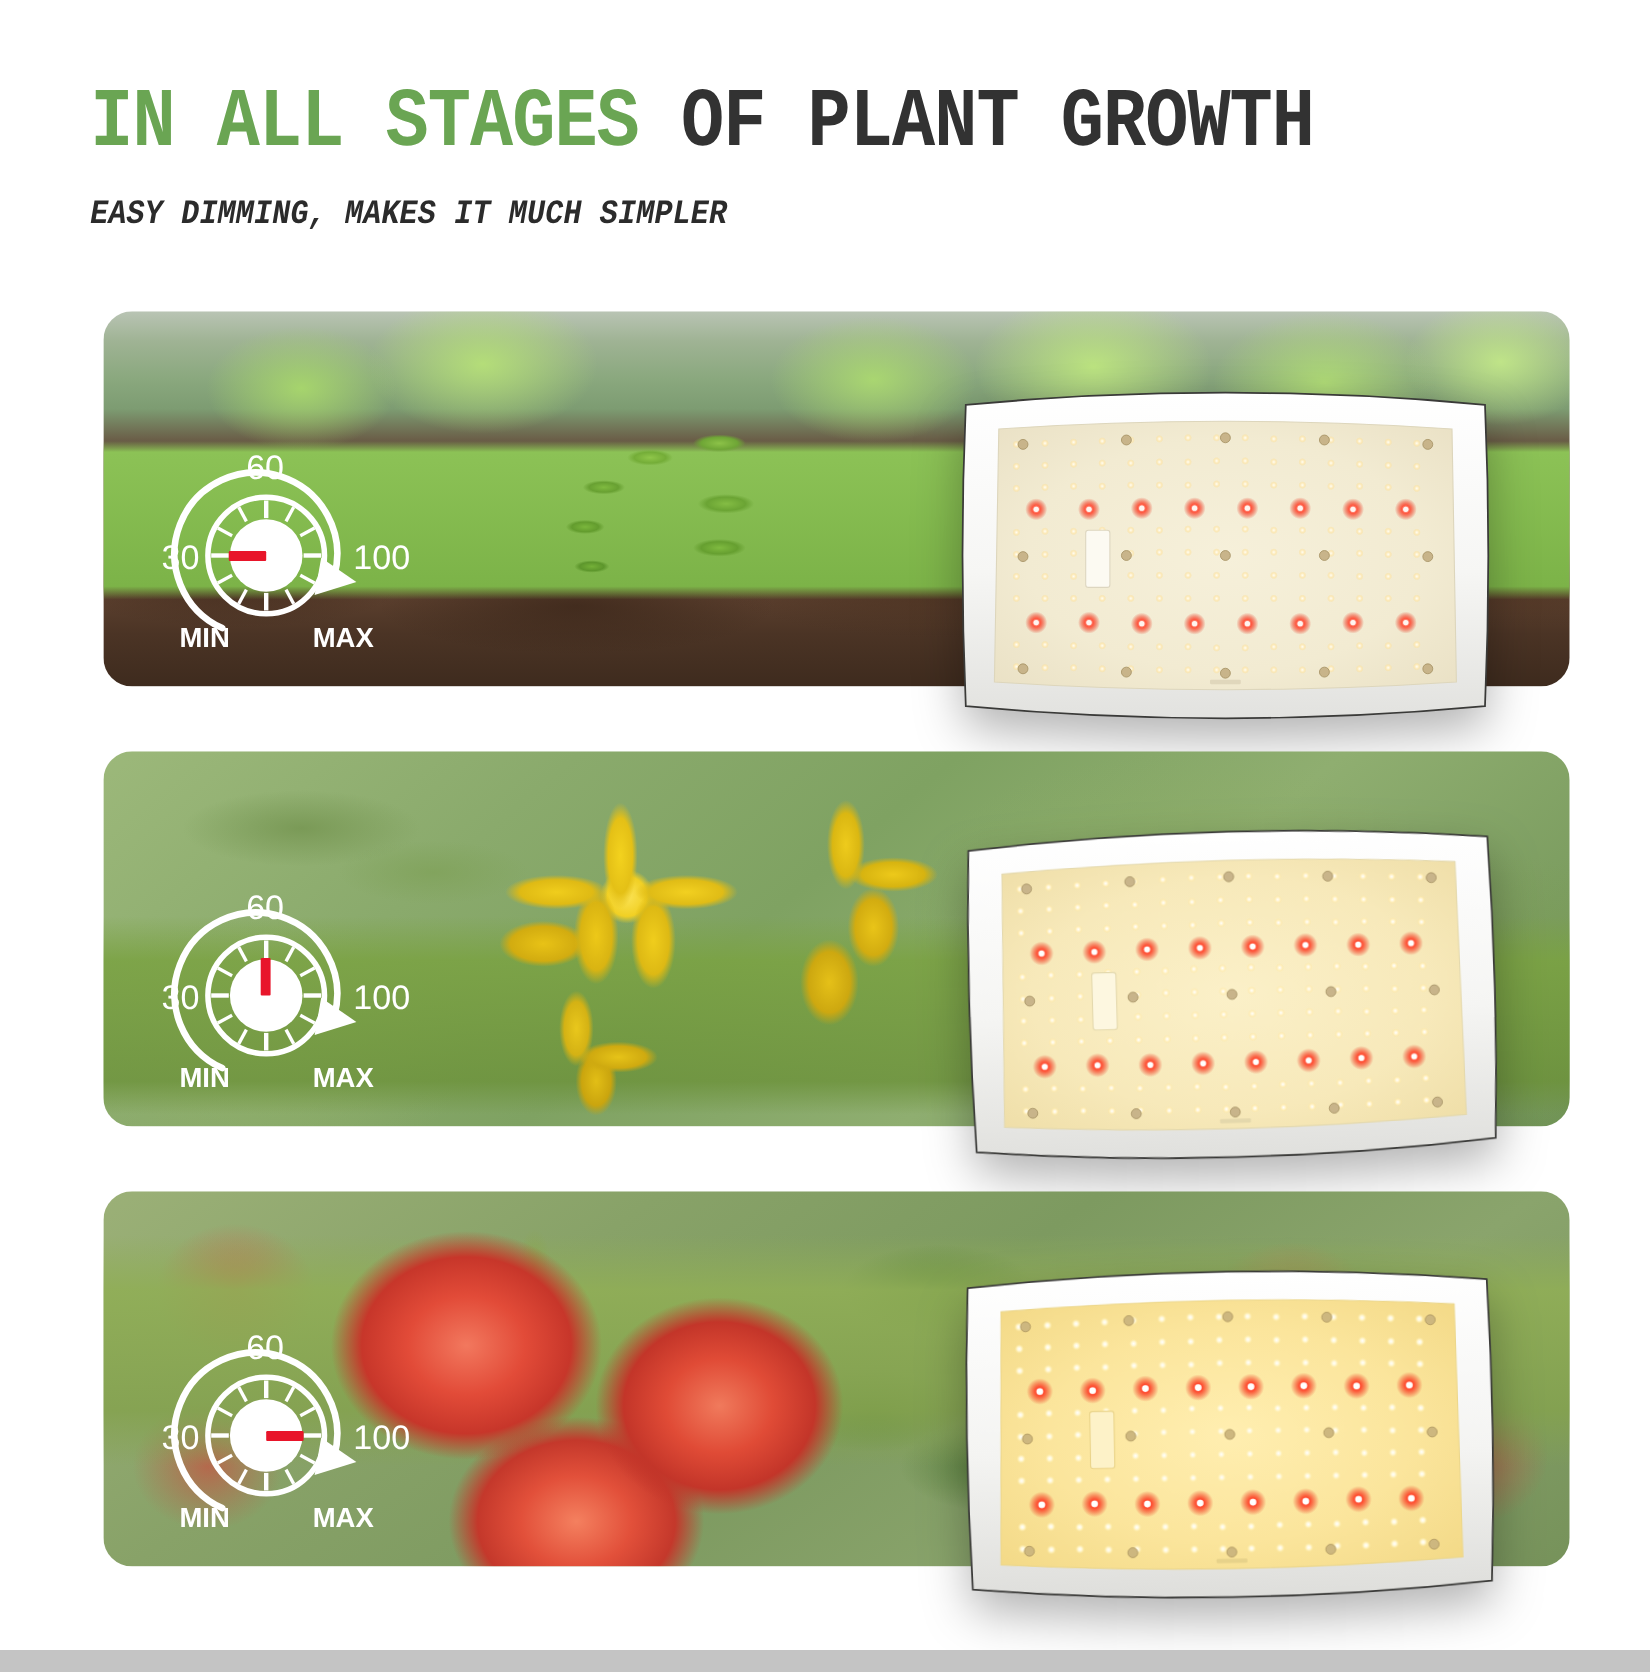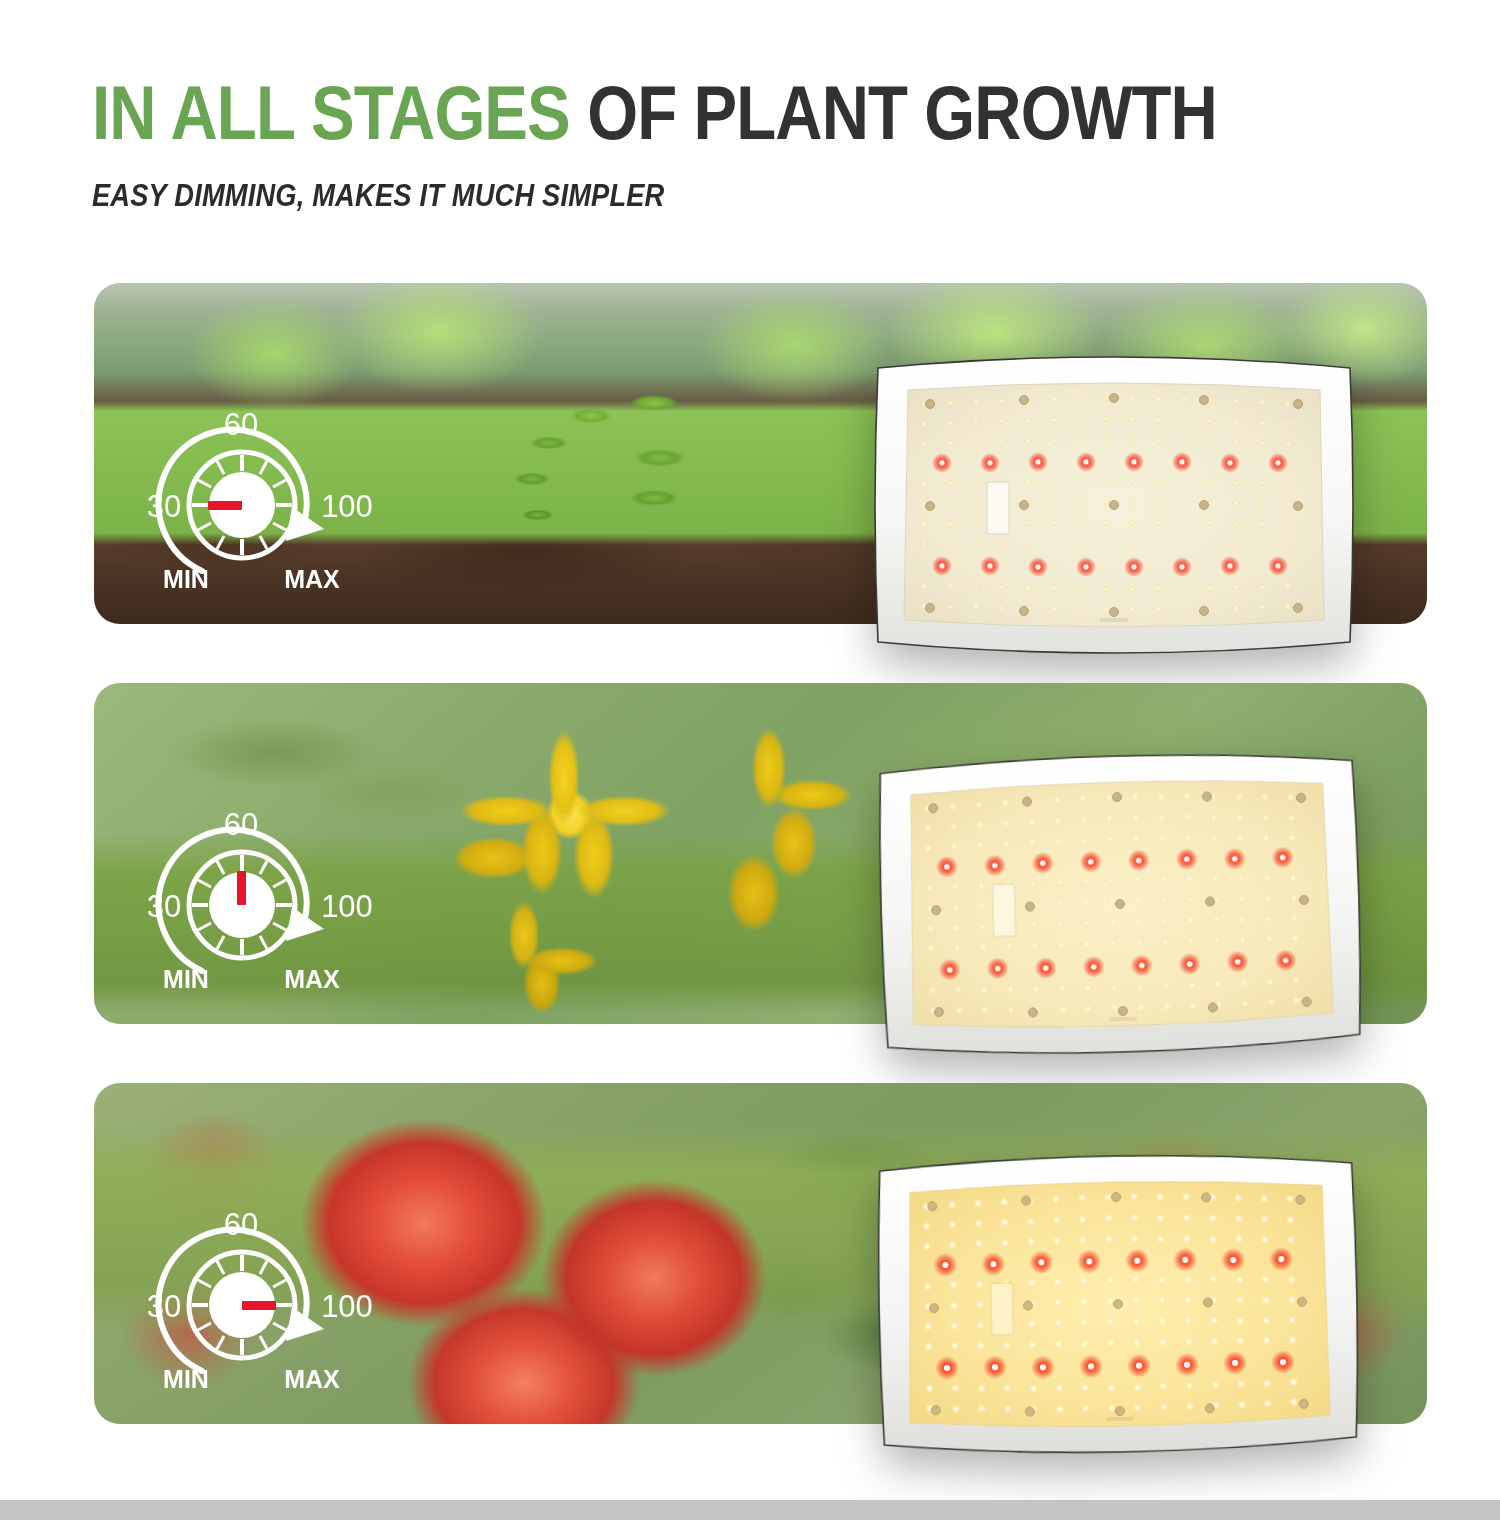--- a/index.html
+++ b/index.html
@@ -8,21 +8,21 @@
   body {
     width: 1500px;
     height: 1520px;
     background: #ffffff;
     font-family: "Liberation Sans", sans-serif;
     overflow: hidden;
     position: relative;
   }
 
   
-  .header { position: absolute; left: 92px; top: 78px; width: 1340px; }
+  .header { position: absolute; left: 82px; top: 78px; width: 1340px; font-family: Liberation Mono, monospace; }
 
   .headline {
     font-size: 76px;
     font-weight: bold;
     letter-spacing: -1px;
     line-height: 0.92;
     white-space: nowrap;
     transform: scaleX(0.86);
     transform-origin: left center;
   }

